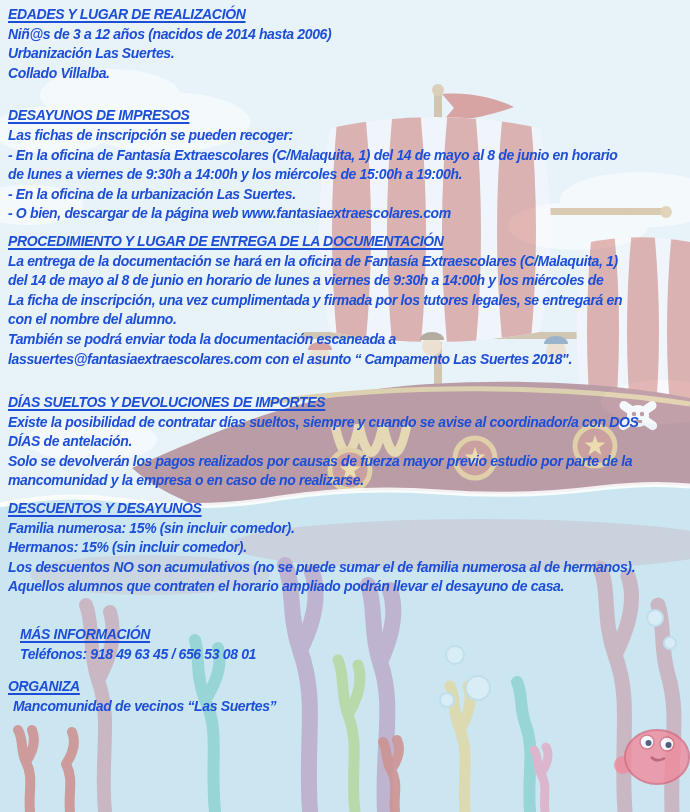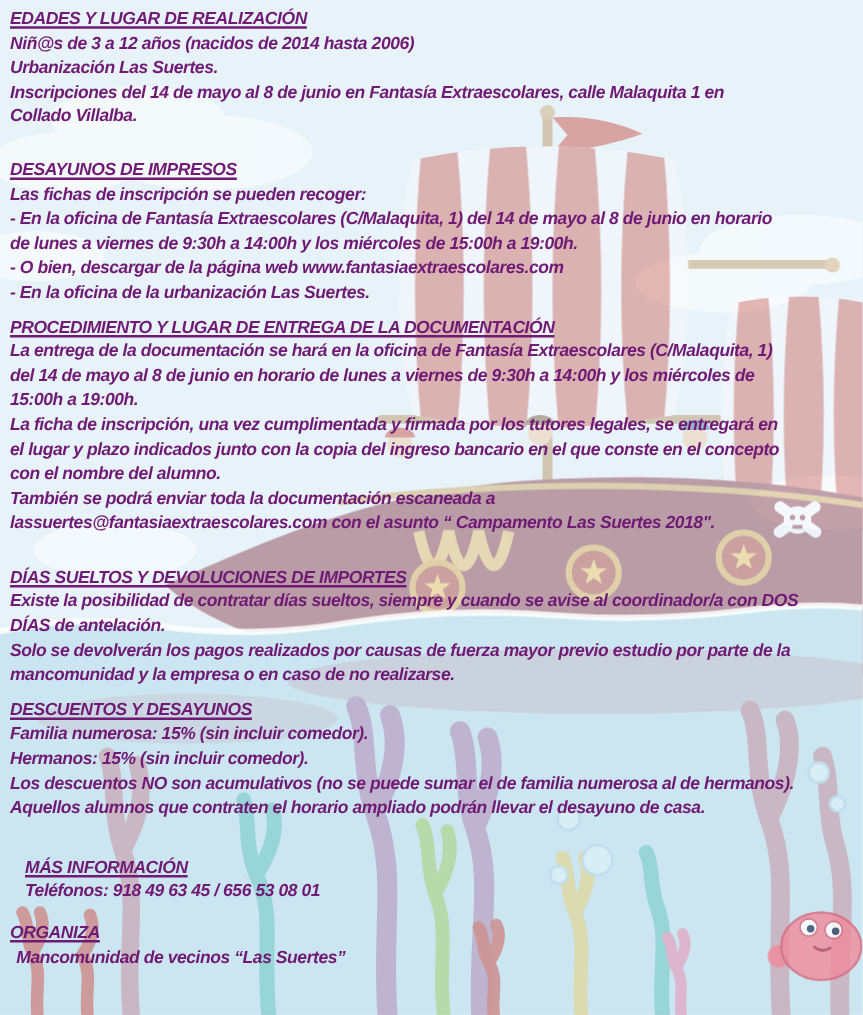--- a/index.html
+++ b/index.html
@@ -1,20 +1,20 @@
 <!DOCTYPE html>
 <html><head>
 <meta charset="utf-8">
 <style>
   html,body{margin:0;padding:0;}
   body{width:690px;height:812px;overflow:hidden;position:relative;
        font-family:"Liberation Sans", sans-serif;background:#e7f2f9;}
   .bg{position:absolute;inset:0;z-index:0;}
   .text-layer{position:absolute;inset:0;z-index:2;padding:5px 8px 0 8px;
-       color:#701a75;font-weight:bold;font-style:italic;font-size:14px;
+       color:#1d4ed8;font-weight:bold;font-style:italic;font-size:14px;
        letter-spacing:-0.35px;}
   .line{line-height:19.6px;white-space:nowrap;font-style:italic;}
   .heading{line-height:19.6px;white-space:nowrap;text-decoration:underline;
        text-underline-offset:2px;text-decoration-thickness:1.5px;}
   .sec2{margin-top:23px;}
   .sec3{margin-top:8px;}
   .sec4{margin-top:24px;}
   .sec5{margin-top:8px;}
   .sec6{margin-top:28px;margin-left:12px;}
   .sec7{margin-top:13px;}
@@ -147,40 +147,37 @@
     <path d="M-6,0 q6,6 14,1" stroke="#b8475f" stroke-width="2.5" fill="none"></path>
   </g>
 </svg>
 
 <div class="text-layer">
 
   <section>
     <div class="heading">EDADES Y LUGAR DE REALIZACIÓN</div>
     <div class="line">Niñ@s de 3 a 12 años (nacidos de 2014 hasta 2006)</div>
     <div class="line">Urbanización Las Suertes.</div>
-    <div class="line">Inscripciones del 14 de mayo al 8 de junio en Fantasía Extraescolares, calle Malaquita 1 en</div>
     <div class="line">Collado Villalba.</div>
   </section>
 
   <section class="sec2">
     <div class="heading">DESAYUNOS DE IMPRESOS</div>
     <div class="line">Las fichas de inscripción se pueden recoger:</div>
     <div class="line">- En la oficina de Fantasía Extraescolares (C/Malaquita, 1) del 14 de mayo al 8 de junio en horario</div>
     <div class="line">de lunes a viernes de 9:30h a 14:00h y los miércoles de 15:00h a 19:00h.</div>
+    <div class="line">- En la oficina de la urbanización Las Suertes.</div>
     <div class="line">- O bien, descargar de la página web www.fantasiaextraescolares.com</div>
-    <div class="line">- En la oficina de la urbanización Las Suertes.</div>
   </section>
 
   <section class="sec3">
     <div class="heading">PROCEDIMIENTO Y LUGAR DE ENTREGA DE LA DOCUMENTACIÓN</div>
     <div class="line">La entrega de la documentación se hará en la oficina de Fantasía Extraescolares (C/Malaquita, 1)</div>
     <div class="line">del 14 de mayo al 8 de junio en horario de lunes a viernes de 9:30h a 14:00h y los miércoles de</div>
-    <div class="line">15:00h a 19:00h.</div>
     <div class="line">La ficha de inscripción, una vez cumplimentada y firmada por los tutores legales, se entregará en</div>
-    <div class="line">el lugar y plazo indicados junto con la copia del ingreso bancario en el que conste en el concepto</div>
     <div class="line">con el nombre del alumno.</div>
     <div class="line">También se podrá enviar toda la documentación escaneada a</div>
     <div class="line">lassuertes@fantasiaextraescolares.com con el asunto “ Campamento Las Suertes 2018".</div>
   </section>
 
   <section class="sec4">
     <div class="heading">DÍAS SUELTOS Y DEVOLUCIONES DE IMPORTES</div>
     <div class="line">Existe la posibilidad de contratar días sueltos, siempre y cuando se avise al coordinador/a con DOS</div>
     <div class="line">DÍAS de antelación.</div>
     <div class="line">Solo se devolverán los pagos realizados por causas de fuerza mayor previo estudio por parte de la</div>

